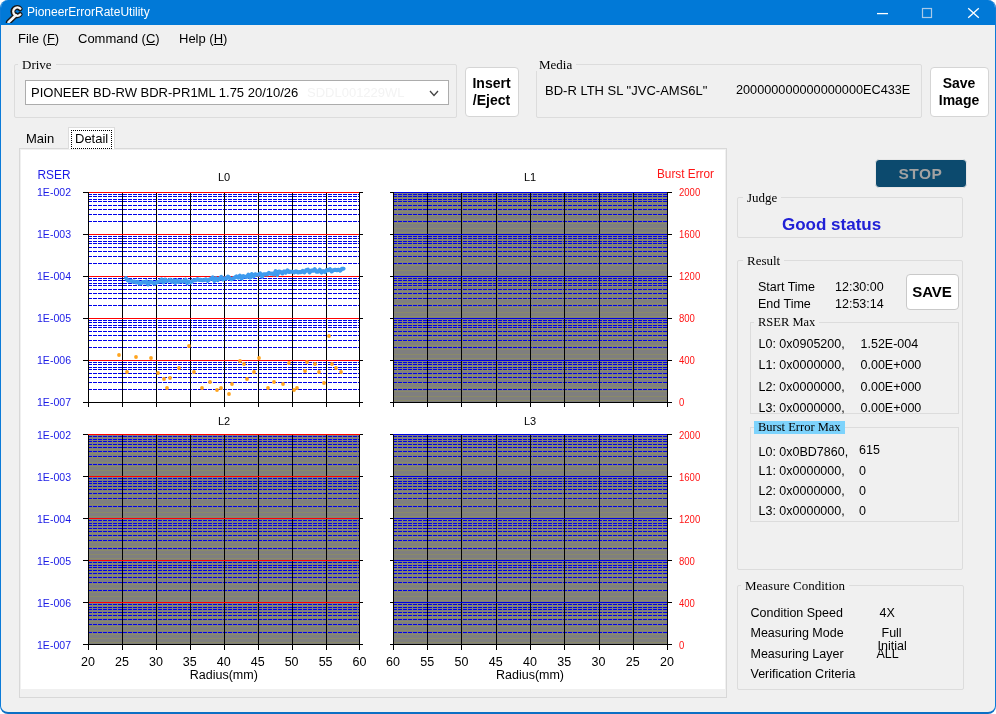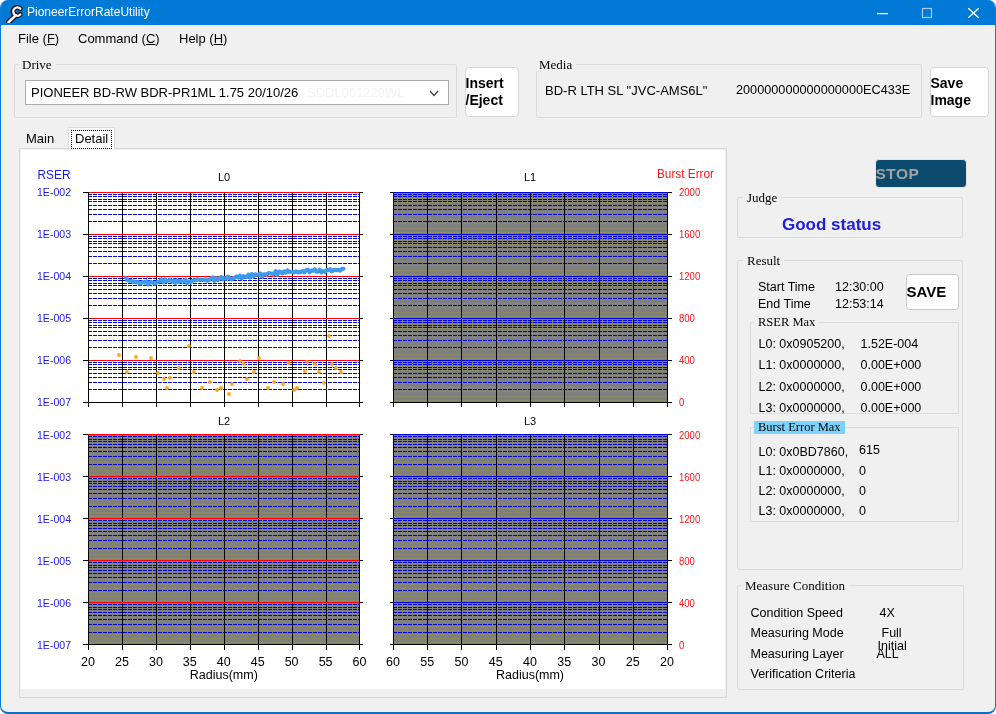--- a/index.html
+++ b/index.html
@@ -3,21 +3,21 @@
 <style>
 html,body{margin:0;padding:0;}
 body{width:996px;height:714px;position:relative;font-family:"Liberation Sans",sans-serif;background:#fff;overflow:hidden;}
 .window{position:absolute;inset:0;background:#f0f0f0;border-left:1px solid #0c7bd8;border-right:1px solid #0c7bd8;border-bottom:2px solid #0c6fc4;border-radius:8px 8px 8px 8px;overflow:hidden;box-sizing:border-box;}
 .titlebar{position:absolute;left:0;top:0;right:0;height:30px;background:#0179d7;}
 .title-text{position:absolute;left:26px;top:4.5px;font-size:12px;color:#fff;}
 .menubar{position:absolute;left:0;top:25px;right:0;height:27px;background:#f0f0f0;}
 .menubar span{position:absolute;top:6px;font-size:13px;color:#000;}
 .gbox{position:absolute;border:1px solid #dcdcdc;border-radius:2px;box-sizing:border-box;}
 .glab{position:absolute;font-size:13px;color:#000;background:#f0f0f0;padding:0 4px;line-height:13px;font-family:Liberation Serif, serif;}
-.btn{position:absolute;background:#fff;border:1px solid #d5d5d5;border-radius:4px;box-sizing:border-box;font-weight:bold;font-size:14px;color:#000;text-align:left;}
+.btn{position:absolute;background:#fff;border:1px solid #d5d5d5;border-radius:4px;box-sizing:border-box;font-weight:bold;font-size:14px;color:#000;text-align:center;}
 .combo{position:absolute;left:24px;top:80px;width:424px;height:25px;background:#fff;border:1px solid #acacac;box-sizing:border-box;}
 .combo .ctext{position:absolute;left:5px;top:4px;font-size:13px;color:#000;}
 .t{position:absolute;font-size:12.5px;color:#000;white-space:pre;}
 </style></head>
 <body>
 <div class="window">
   <div class="titlebar">
     <svg style="position:absolute;left:3px;top:3px" width="20" height="20" viewBox="0 0 20 20">
       <g fill="none" stroke-linecap="round">
         <path d="M11.8 12.2 L4.6 19.2" stroke="#161616" stroke-width="5.4"></path>

